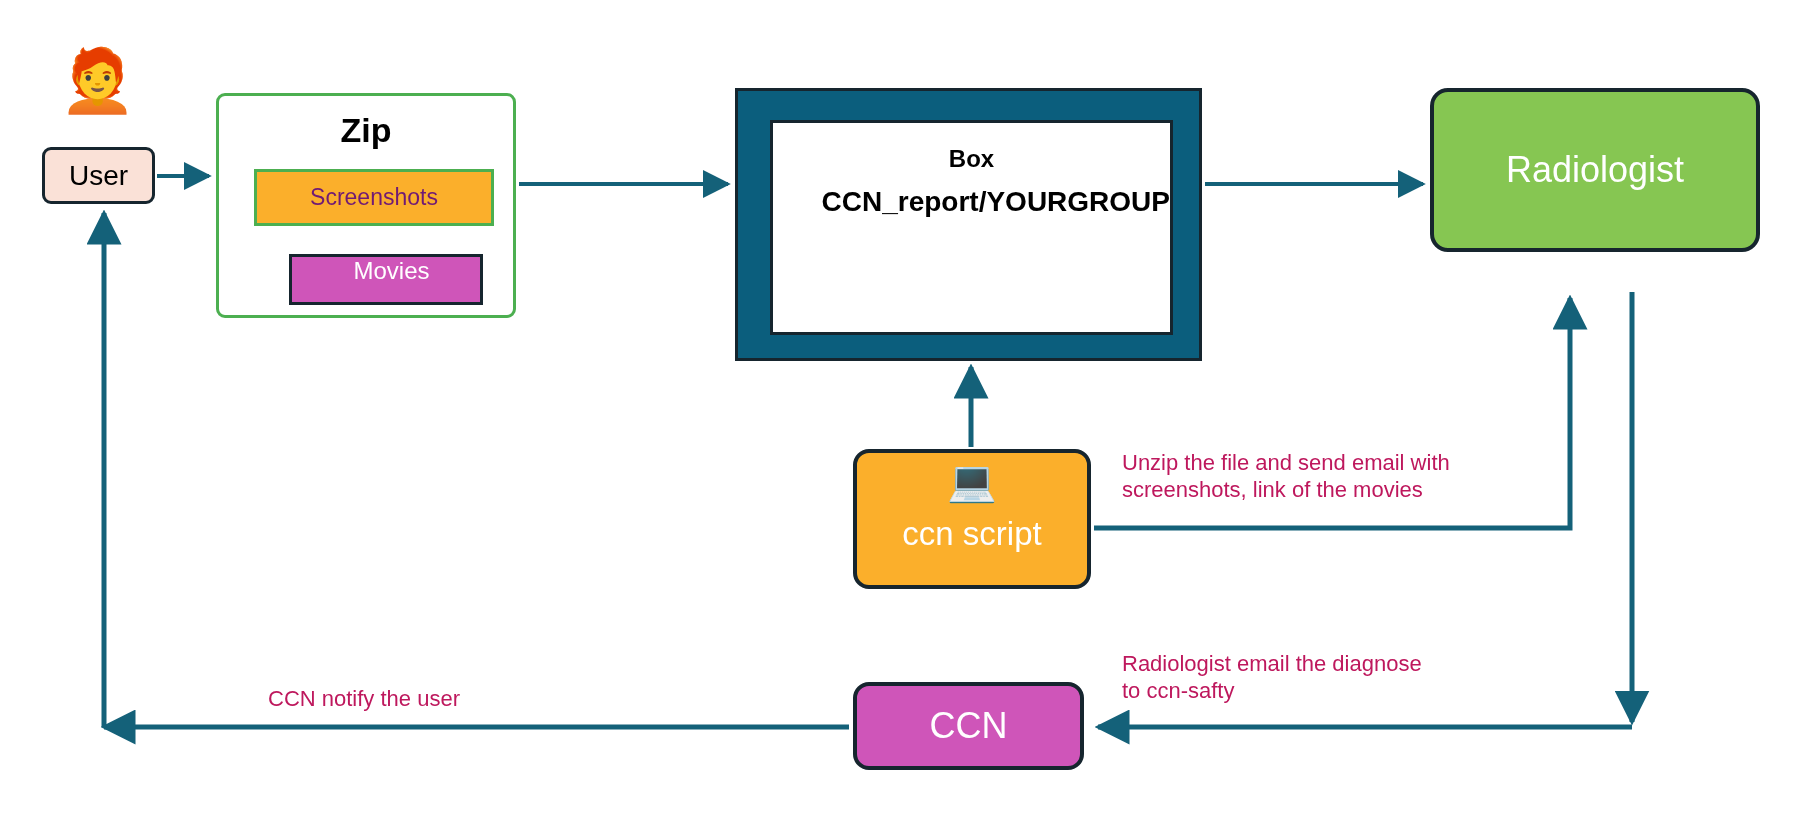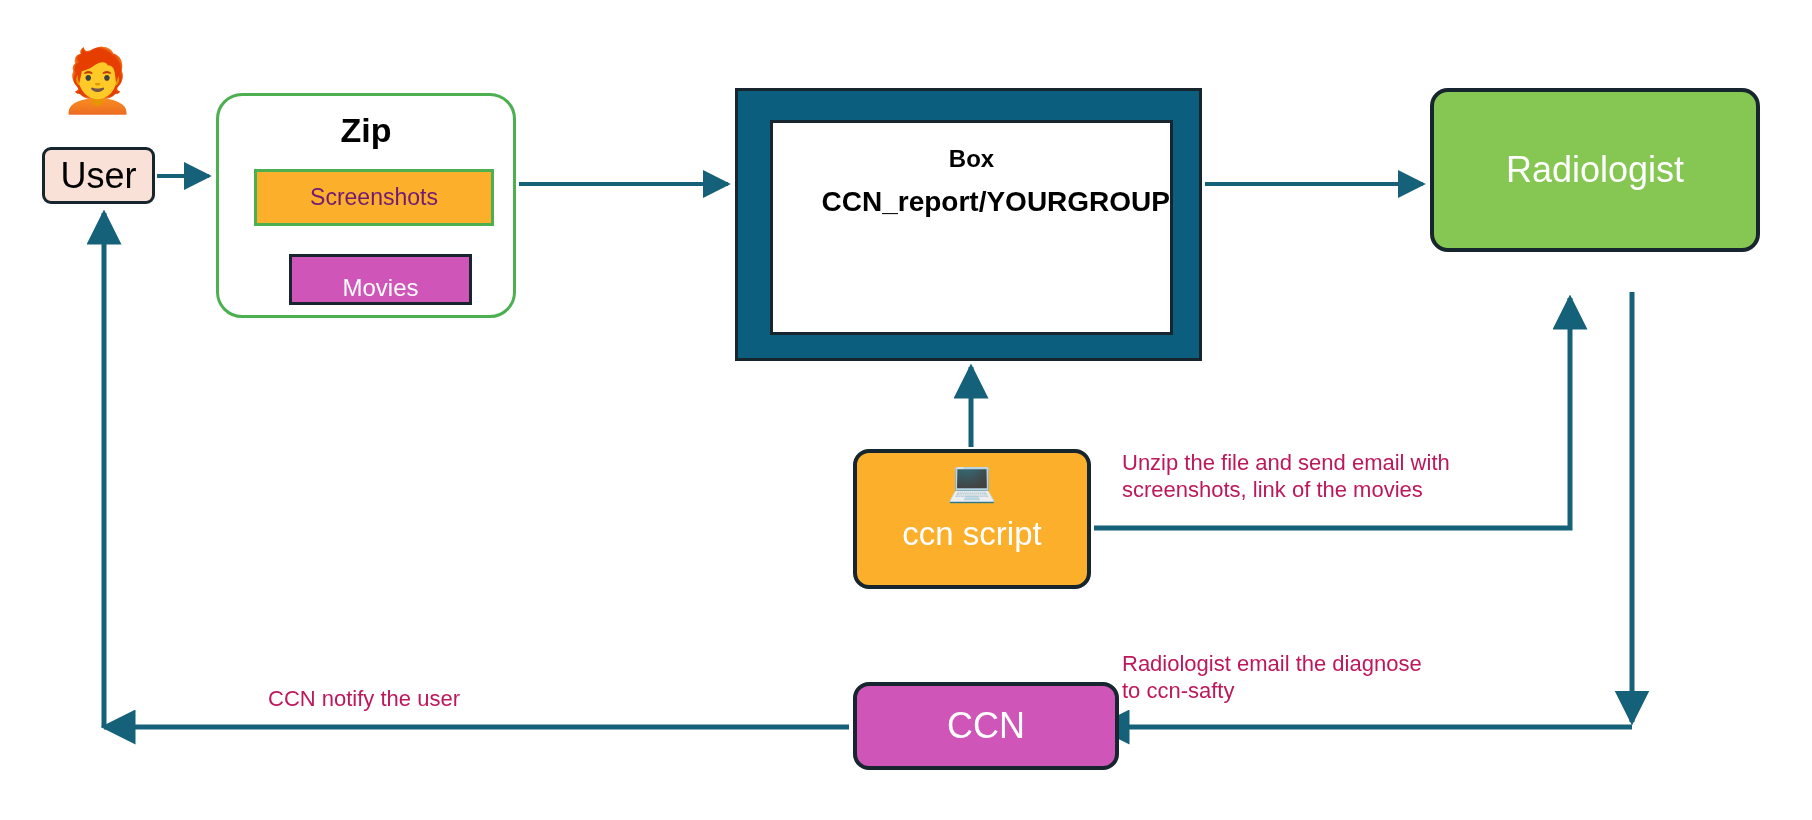--- a/index.html
+++ b/index.html
@@ -51,33 +51,33 @@
     left: 42px;
     top: 147px;
     width: 113px;
     height: 57px;
     background: #FAE1D7;
     border: 3px solid #16252E;
     border-radius: 9px;
     z-index: 3;
   }
   #user-node .label {
-    font-size: 36px;
+    font-size: 28px;
     color: #000000;
   }
 
   
   #zip-node {
     left: 216px;
     top: 93px;
     width: 300px;
     height: 225px;
     background: #ffffff;
     border: 3px solid #4CAF50;
-    border-radius: 26px;
+    border-radius: 9px;
     display: block;
     z-index: 3;
   }
   #zip-title {
     position: absolute;
     left: 0;
     top: 15px;
     width: 100%;
     text-align: center;
     font-size: 34px;
@@ -102,22 +102,23 @@
   }
   #movies-node {
     position: absolute;
     left: 70px;
     top: 158px;
     width: 177px;
     height: 45px;
     background: #CF55B9;
     border: 3px solid #16252E;
     display: flex;
-    align-items: flex-end;
+    align-items: flex-start;
     justify-content: center;
+    padding-left: 11px;
   }
   #movies-node .label {
     font-size: 24px;
     color: #ffffff;
   }
 
   
   #box-node {
     left: 735px;
     top: 88px;
@@ -212,21 +213,21 @@
     width: 100%;
     text-align: center;
     font-size: 33px;
     color: #ffffff;
   }
 
   
   #ccn-node {
     left: 853px;
     top: 682px;
-    width: 266px;
+    width: 231px;
     height: 88px;
     background: #CF55B9;
     border: 4px solid #16252E;
     border-radius: 16px;
     z-index: 3;
   }
   #ccn-node .label {
     font-size: 36px;
     color: #ffffff;
   }

